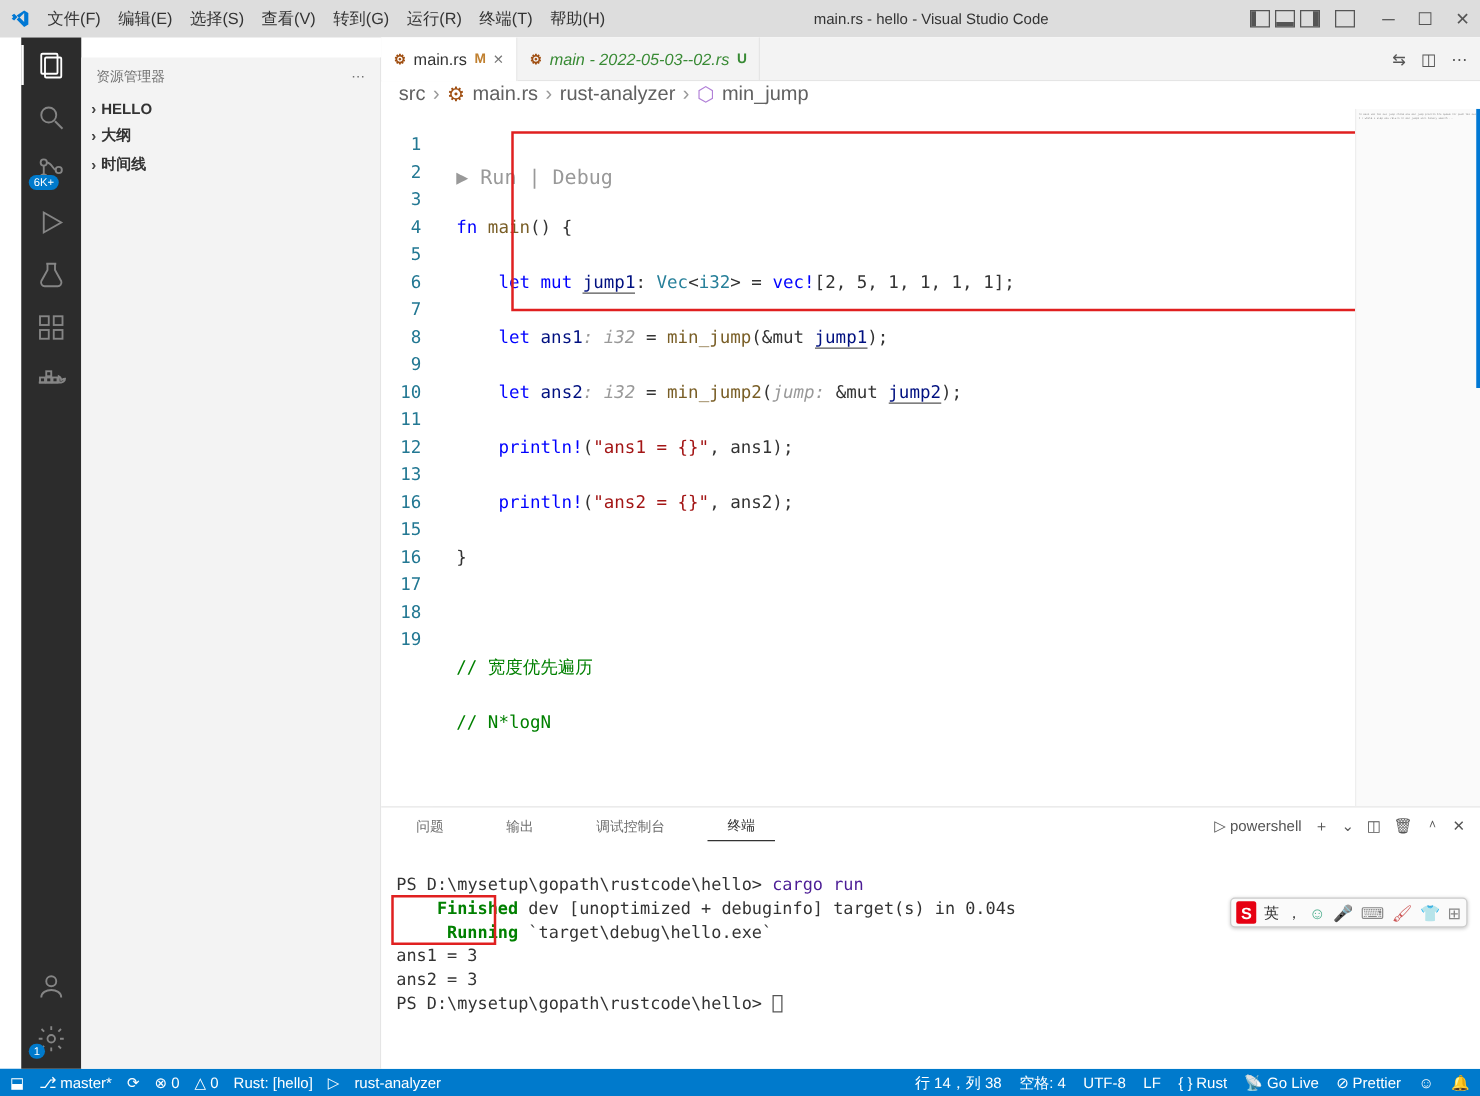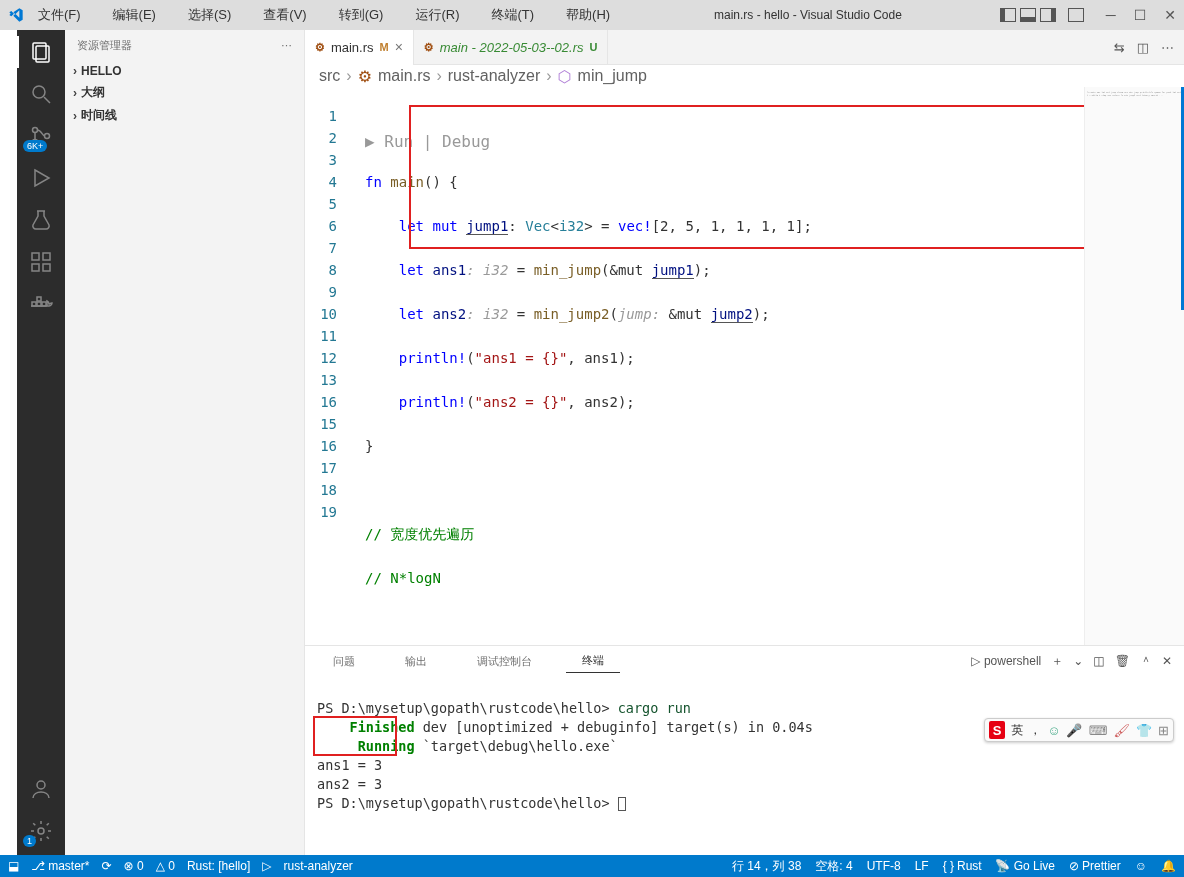--- a/index.html
+++ b/index.html
@@ -1,37 +1,37 @@
 <!DOCTYPE html>
 <html><head>
 <meta charset="utf-8">
 <style>
 * { margin: 0; padding: 0; box-sizing: border-box; }
 body { font-family: "Segoe UI", Arial, sans-serif; font-size: 13px; background: #fff; color: #333; overflow: hidden; width: 1184px; height: 877px; }
 
 
 .titlebar { height: 30px; background: #dddddd; display: flex; align-items: center; padding: 0 8px; }
 .titlebar .vscode-icon { width: 16px; height: 16px; margin-right: 8px; color: #0078d4; }
-.menubar { display: flex; gap: 20px; }
+.menubar { display: flex; gap: 2px; }
 .menubar-item { padding: 2px 6px; cursor: pointer; color: #333; }
 .title-text { flex: 1; text-align: center; color: #333; font-size: 12px; }
 .title-controls { display: flex; gap: 10px; align-items: center; }
 .layout-icons { display: flex; gap: 4px; margin-right: 12px; align-items: center; }
 .layout-icons span { width: 16px; height: 14px; border: 1px solid #555; display:inline-block; }
 .window-controls { display: flex; gap: 18px; align-items: center; font-size: 14px; color: #555; }
 
 
 .main { display: flex; height: calc(100% - 30px - 22px); }
 .activitybar { width: 48px; background: #2c2c2c; display: flex; flex-direction: column; align-items: center; padding-top: 10px; gap: 18px; margin-left: 17px; }
 .activitybar .ab-icon { width: 24px; height: 24px; color: #858585; cursor: pointer; position: relative; }
 .activitybar .ab-icon.active { color: #fff; }
 .activitybar .ab-icon.active::before { content:""; position:absolute; left:-12px; top:-4px; width:2px; height:32px; background:#fff; }
 .activitybar .badge { position: absolute; bottom: -4px; left: -6px; background: #007acc; color: #fff; font-size: 9px; border-radius: 8px; padding: 1px 4px; }
 .activitybar .bottom { margin-top: auto; margin-bottom: 12px; display:flex; flex-direction:column; gap:18px; align-items:center;}
-.sidebar { width: 240px; background: #f3f3f3; border-right: 1px solid #e5e5e5; display: flex; flex-direction: column; }
+.sidebar { width: 240px; background: #f3f3f3; border-right: 1px solid #e5e5e5; display: flex; flex-direction: column; margin-top: 16px; }
 .sidebar-header { display: flex; justify-content: space-between; align-items: center; padding: 8px 12px; font-size: 11px; color: #6f6f6f; }
 .sidebar-section { padding: 3px 8px; font-size: 12px; font-weight: bold; cursor: pointer; display:flex; align-items:center; gap:4px;}
 .sidebar-section::before { content:"›"; display:inline-block; font-weight:bold; color:#424242;}
 .editor-area { flex: 1; display: flex; flex-direction: column; background: #fff; min-width: 0; }
 
 
 .tabs { height: 35px; background: #f3f3f3; display: flex; align-items: center; border-bottom: 1px solid #e5e5e5; }
 .tab { height: 35px; display: flex; align-items: center; padding: 0 10px; gap: 6px; font-size: 13px; cursor: pointer; border-right:1px solid #e5e5e5; }
 .tab.active { background: #fff; }
 .tab .rust-icon { color: #a04f12; font-weight:bold; font-size:11px; }
@@ -72,21 +72,21 @@
 .und { border-bottom: 1px solid #555; }
 .sel { background: #add6ff; }
 
 
 .panel { height: 210px; border-top: 1px solid #e5e5e5; display: flex; flex-direction: column; }
 .panel-tabs { height: 32px; display: flex; align-items: center; padding: 0 12px; gap: 18px; font-size: 11px; color: #6f6f6f; }
 .panel-tabs .ptab { cursor: pointer; padding: 4px 16px;}
 .panel-tabs .ptab.active { color: #333; border-bottom: 1px solid #333; }
 .panel-right { margin-left: auto; display: flex; gap: 10px; align-items: center; color: #555; font-size:12px;text-align:center;}
 .terminal { flex: 1; padding: 4px 12px; font-family: Consolas, monospace; font-size: 13.5px; line-height: 19px; color: #333; position: relative; white-space: pre-wrap; }
-.term-yellow { color: #14532d; }
+.term-yellow { color: #4c1d95; }
 .term-green { color: #008000; font-weight: bold; }
 .red-box2 { position: absolute; border: 2px solid #e02020; left: 8px; top: 40px; width: 84px; height: 40px; pointer-events:none;}
 .cursor-box { display:inline-block; width:8px; height:14px; border:1px solid #555; vertical-align:middle;}
 
 
 .statusbar { height: 22px; background: #007acc; color: #fff; display: flex; align-items: center; padding: 0 8px; font-size: 12px; gap: 12px; }
 .statusbar .right { margin-left: auto; display: flex; gap: 14px; align-items:center;}
 .statusbar span { cursor: pointer; display:flex; align-items:center; gap:3px;}
 
 

